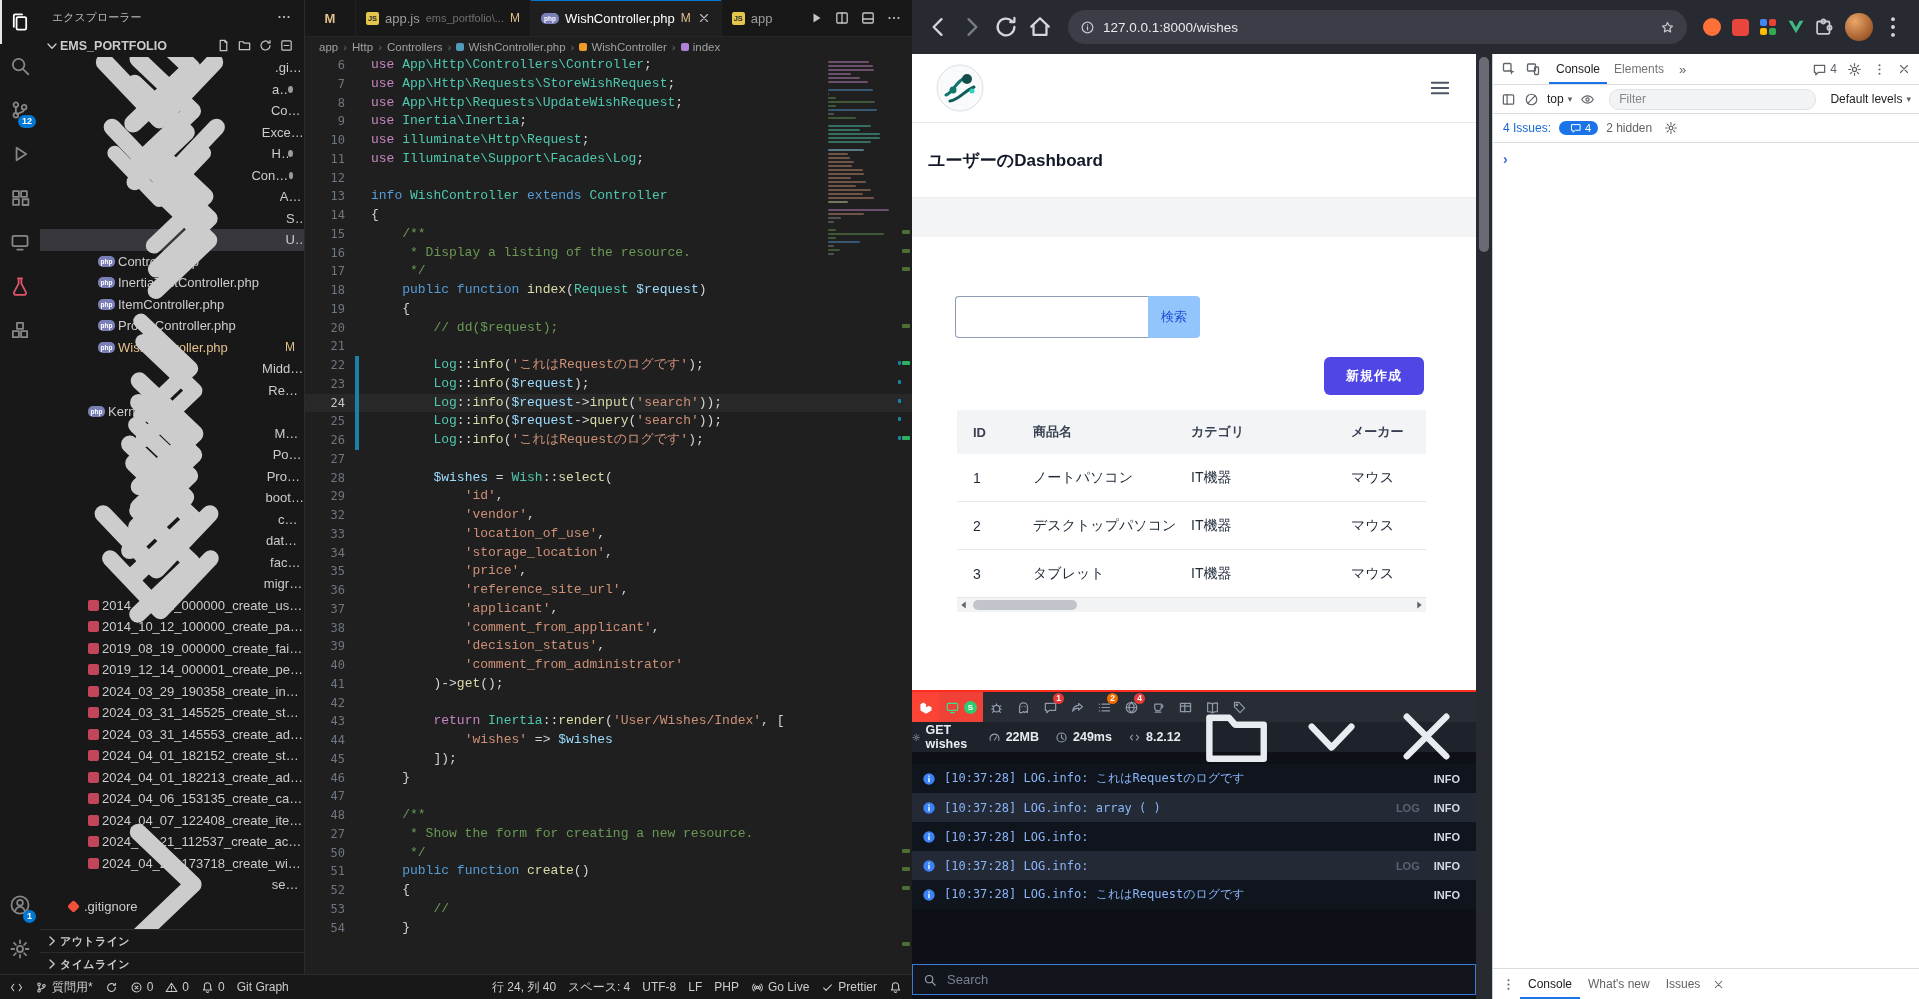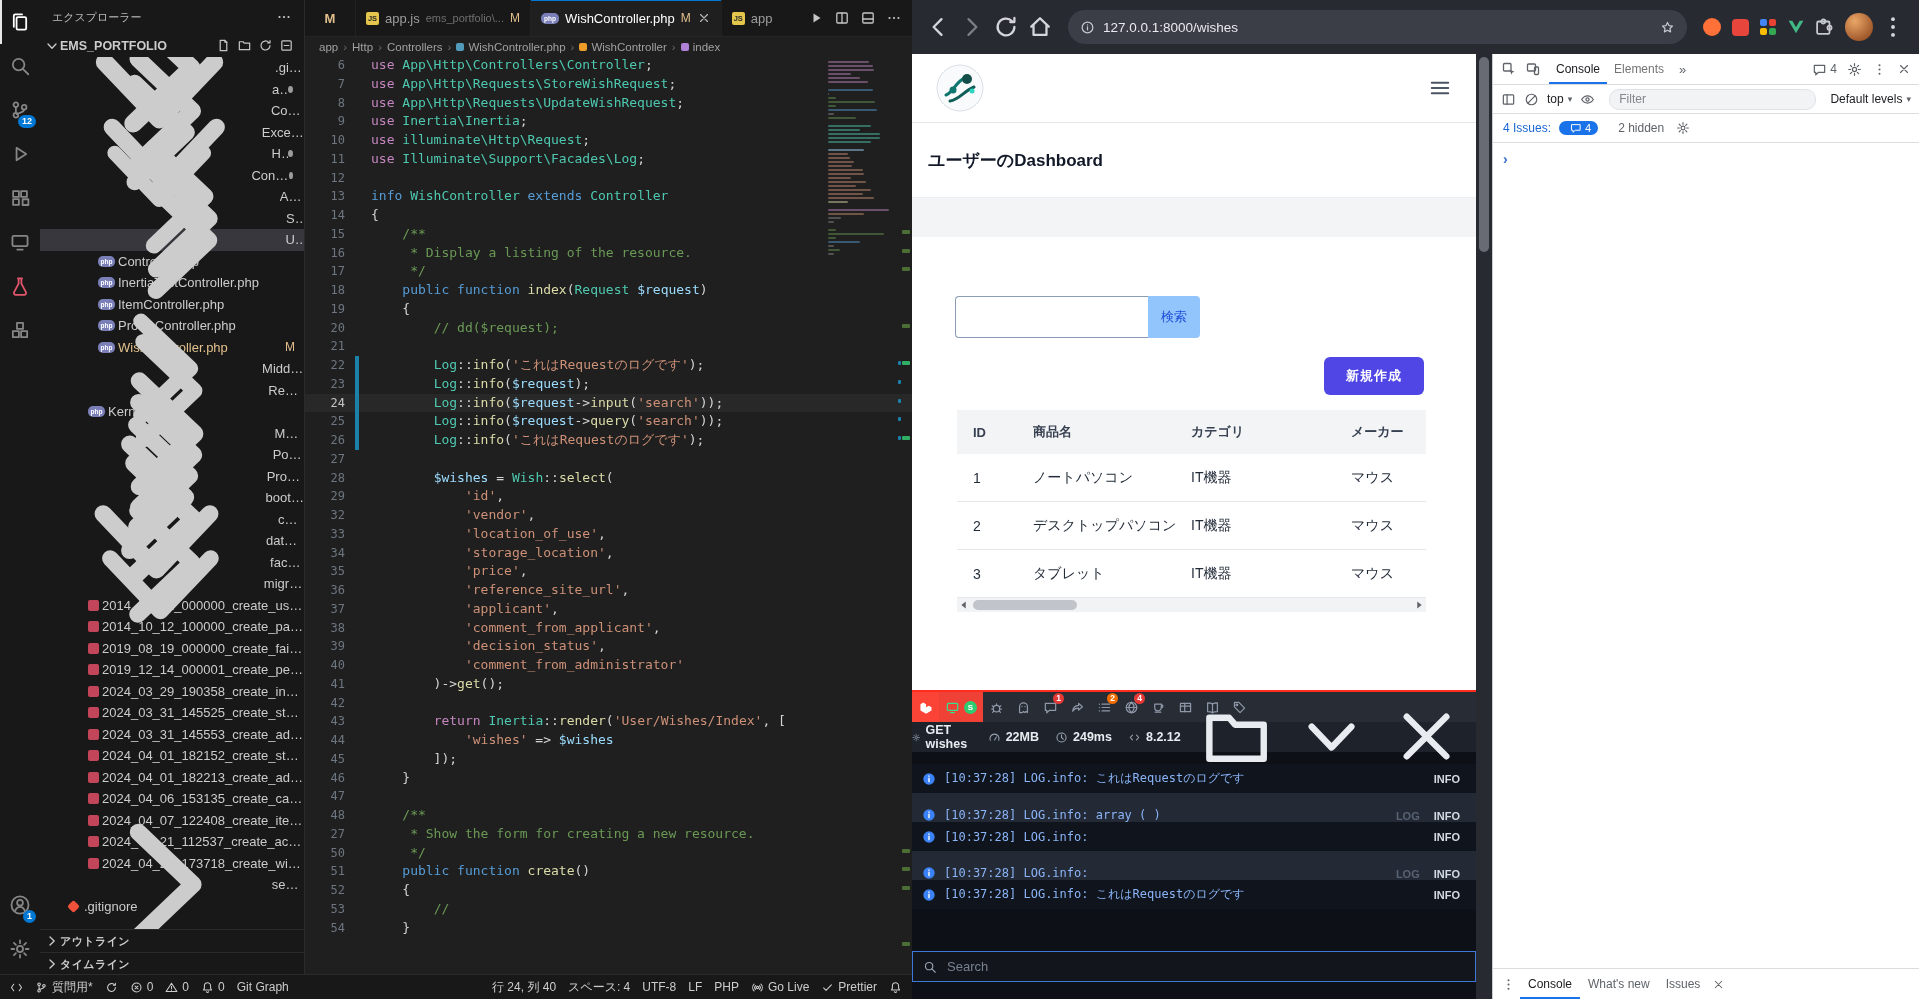--- a/index.html
+++ b/index.html
@@ -52,21 +52,21 @@
   .crumb-sep{color:#6a6a6a;}
   .crumb{display:flex;align-items:center;gap:4px;cursor:pointer;}
   .sym{width:8px;height:8px;border-radius:2px;display:inline-block;}
   #codearea{position:absolute;left:0;right:0;top:56px;bottom:0;overflow:hidden;font-family:"DejaVu Sans Mono",monospace;font-size:13px;}
   .cl{height:18.75px;line-height:18.75px;display:flex;white-space:pre;}
   .cl.cur{background:rgba(255,255,255,0.045);}
   .cl .ln{width:40px;flex:none;text-align:right;color:#6e7681;padding-right:10px;font-size:12px;}
   .cl.cur .ln{color:#c6c6c6;}
   .cl .gm{width:4px;flex:none;margin-right:2px;}
   .cl .gm.on{background:#1b81a8;}
-  .cl .ct{padding-left:10px;}
+  .cl .ct{padding-left:10px;font-family:Liberation Mono, monospace;}
   .tk-k{color:#c586c0}.tk-b{color:#569cd6}.tk-t{color:#4ec9b0}.tk-f{color:#dcdcaa}
   .tk-s{color:#ce9178}.tk-v{color:#9cdcfe}.tk-p{color:#d4d4d4}.tk-c{color:#6a9955}
   #minimap{position:absolute;right:14px;top:0;bottom:0;width:70px;padding-top:5px;opacity:.85;}
   .mm{height:2px;margin-bottom:2px;border-radius:1px;}
   #ruler{position:absolute;right:0;top:0;bottom:0;width:14px;}
   .rmark{position:absolute;border-radius:1px;}
   #statusbar{position:absolute;left:0;right:0;bottom:0;height:24px;background:#181818;border-top:1px solid #2b2b2b;display:flex;justify-content:space-between;align-items:center;font-size:12px;color:#cccccc;}
   #statusL,#statusR{display:flex;align-items:center;gap:12px;padding:0 10px;height:100%;}
   .st-item{display:flex;align-items:center;gap:4px;cursor:pointer;height:100%;}
   .st-item .icon{width:13px;height:13px;}
@@ -113,26 +113,26 @@
   .db-ic{width:27px;display:flex;align-items:center;justify-content:center;color:#8f98a8;position:relative;cursor:pointer;}
   .db-ic .icon{width:15px;height:15px;}
   .db-badge{position:absolute;top:1px;right:0;font-size:8.5px;font-weight:700;color:#fff;border-radius:7px;padding:0 3px;line-height:11px;}
   .tele-s{width:13px;height:13px;border-radius:50%;background:#2ecc71;color:#fff;font-size:8px;line-height:13px;font-weight:700;text-align:center;}
   #dbrow2{height:30px;background:#1e232b;display:flex;align-items:center;justify-content:flex-end;gap:16px;padding-right:10px;color:#e8ebf0;font-size:12.5px;font-weight:700;flex:none;}
   .db2{display:flex;align-items:center;gap:5px;cursor:pointer;}
   .db2 .icon{width:13px;height:13px;color:#98a1b0;}
   #dblogs{margin-top:12px;}
   .lg{height:29px;display:flex;align-items:center;gap:8px;padding:0 10px;font-family:"DejaVu Sans Mono",monospace;font-size:12px;color:#8ab4f8;}
   .lg.odd{background:#10151d;}
-  .lg.even{background:#232a36;align-items:flex-end;}
+  .lg.even{background:#232a36;}
   .lg .icon{width:14px;height:14px;flex:none;}
   .lg-right{margin-left:auto;display:flex;align-items:center;gap:14px;font-family:"Liberation Sans",sans-serif;}
   .lg-col{color:#596273;font-size:11px;font-weight:700;}
   .lg-badge{color:#d6dae2;font-size:11px;font-weight:700;margin-right:6px;}
-  #dbsearch{position:absolute;left:0;right:0;bottom:17px;height:29px;background:#12161c;border:1px solid #3e78d8;display:flex;align-items:center;gap:8px;padding:0 10px;}
+  #dbsearch{position:absolute;left:0;right:0;bottom:4px;height:29px;background:#12161c;border:1px solid #3e78d8;display:flex;align-items:center;gap:8px;padding:0 10px;}
   #dbsearch .icon{width:14px;height:14px;color:#9aa3b2;flex:none;}
   #dbsearch input{flex:1;background:transparent;border:none;outline:none;color:#cfd6df;font-size:13px;}
   #dbsearch input::placeholder{color:#78818f;}
 
   
   #pagescrollbar{width:16px;background:#282a31;position:relative;flex:none;}
   #pagethumb{position:absolute;left:3px;top:3px;width:10px;height:195px;background:#686b73;border-radius:5px;cursor:pointer;}
 
   
   #devtools{flex:1;background:#fff;color:#202124;display:flex;flex-direction:column;border-left:1px solid #c9ccd1;font-size:12px;}
@@ -145,21 +145,21 @@
   .dt-chatbadge{display:flex;align-items:center;gap:3px;color:#5f6368;cursor:pointer;}
   #dt-toolbar{height:28px;display:flex;align-items:center;gap:8px;padding:0 8px;border-bottom:1px solid #dadce0;flex:none;}
   #dt-toolbar .icon{width:15px;height:15px;color:#5f6368;cursor:pointer;}
   .dt-select{display:flex;align-items:center;gap:4px;color:#202124;cursor:pointer;}
   .dt-select .car{font-size:9px;color:#5f6368;}
   #dt-filter{flex:1;height:19px;margin:0 6px;background:#f1f3f4;border:1px solid #e0e2e6;border-radius:10px;outline:none;font-size:12px;padding:0 9px;color:#202124;}
   #dt-filter::placeholder{color:#80868b;}
   #dt-issues{height:28px;display:flex;align-items:center;gap:8px;padding:0 10px;border-bottom:1px solid #dadce0;flex:none;}
   #dt-issues .lnk{color:#1967d2;cursor:pointer;}
   .iss-badge{display:flex;align-items:center;gap:3px;background:#1a73e8;color:#fff;border-radius:10px;padding:1px 7px;font-size:11px;cursor:pointer;}
-  #dt-issues .dim{color:#5f6368;cursor:pointer;margin-left:12px;}
+  #dt-issues .dim{color:#5f6368;cursor:pointer;}
   #dt-issues .icon{width:14px;height:14px;color:#5f6368;margin-left:4px;cursor:pointer;}
   #dt-console{flex:1;position:relative;}
   #dt-prompt{position:absolute;left:10px;top:8px;color:#3b6fd4;font-weight:700;font-size:14px;}
   #dt-drawer{height:30px;border-top:1px solid #dadce0;display:flex;align-items:center;gap:4px;padding:0 8px;flex:none;background:#fff;}
   #dt-drawer .icon{width:15px;height:15px;color:#5f6368;cursor:pointer;}
   .dr-tab{height:100%;display:flex;align-items:center;padding:0 8px;color:#5f6368;cursor:pointer;}
   .dr-tab.active{color:#202124;box-shadow:inset 0 -2px 0 #1a73e8;}
 </style>
 </head>
 <body>

